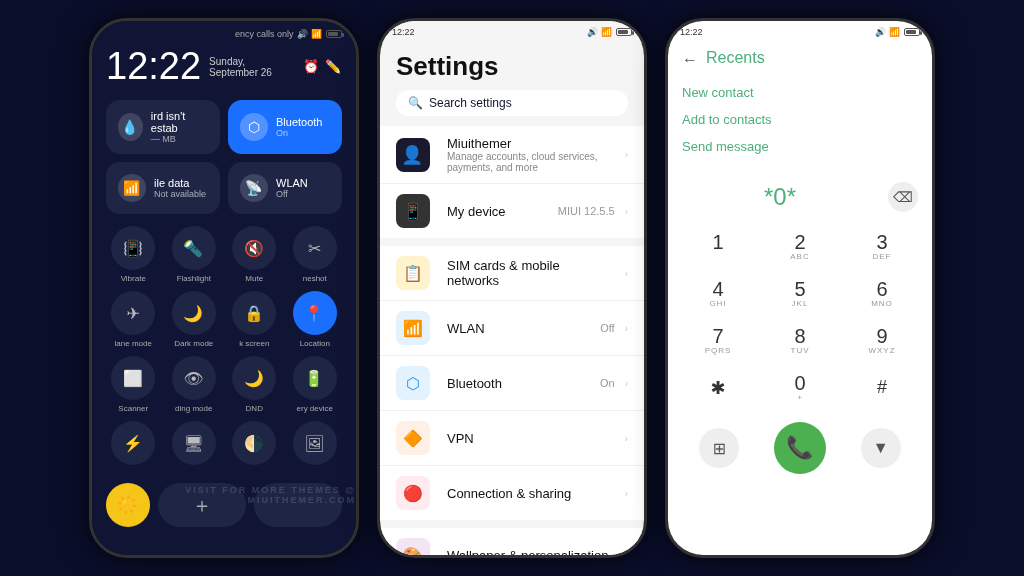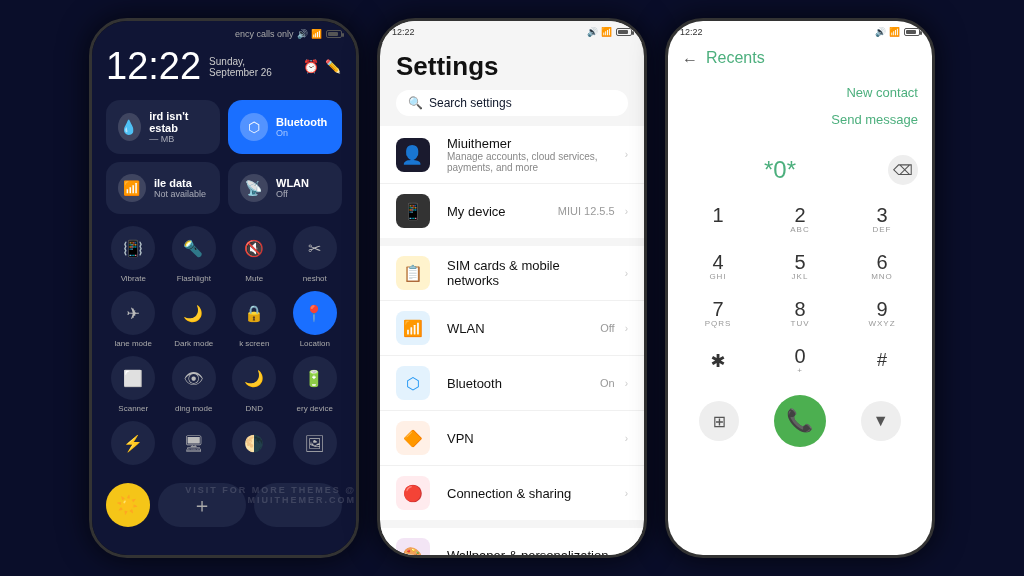--- a/index.html
+++ b/index.html
@@ -100,21 +100,21 @@
       background: rgba(255,255,255,0.15);
       color: white;
     }
     .p1-tile.active .p1-tile-icon {
       background: rgba(255,255,255,0.25);
     }
     .p1-tile-text {}
     .p1-tile-label {
       color: white;
       font-size: 11px;
-      font-weight: 700;
+      font-weight: 400;
     }
     .p1-tile-sub {
       color: rgba(255,255,255,0.6);
       font-size: 9px;
     }
     .p1-icons-grid {
       display: grid;
       grid-template-columns: repeat(4, 1fr);
       gap: 6px;
       padding: 4px 14px;
@@ -274,21 +274,20 @@
     }
     .p3-recents {
       color: #4caf7d;
       font-size: 16px;
       font-weight: 500;
       flex: 1;
       text-align: left;
     }
     .p3-contacts-links {
       padding: 6px 14px;
-      text-align: right;
     }
     .p3-link {
       color: #4caf7d;
       font-size: 13px;
       padding: 6px 0;
       display: block;
     }
     .p3-display {
       display: flex;
       align-items: center;
@@ -663,20 +662,21 @@
       </div>
     </div>
 
     <div class="p3-header">
       <span class="p3-back">←</span>
       <span class="p3-recents">Recents</span>
     </div>
 
     <div class="p3-contacts-links">
       <a class="p3-link">New contact</a>
+      <a class="p3-link">Add to contacts</a>
       <a class="p3-link">Send message</a>
     </div>
 
     <div class="p3-display">
       <div class="p3-number">*0*</div>
       <div class="p3-backspace">⌫</div>
     </div>
 
     <div class="p3-keypad">
       <div class="p3-key">

